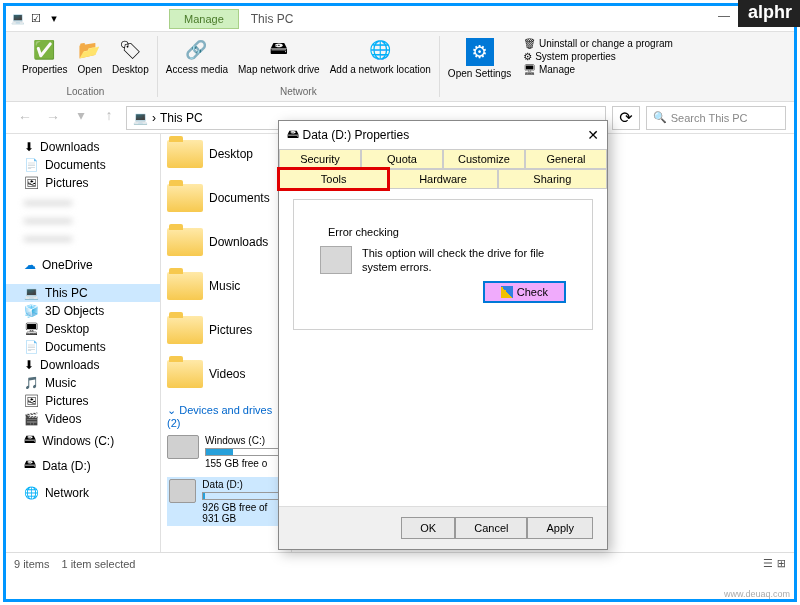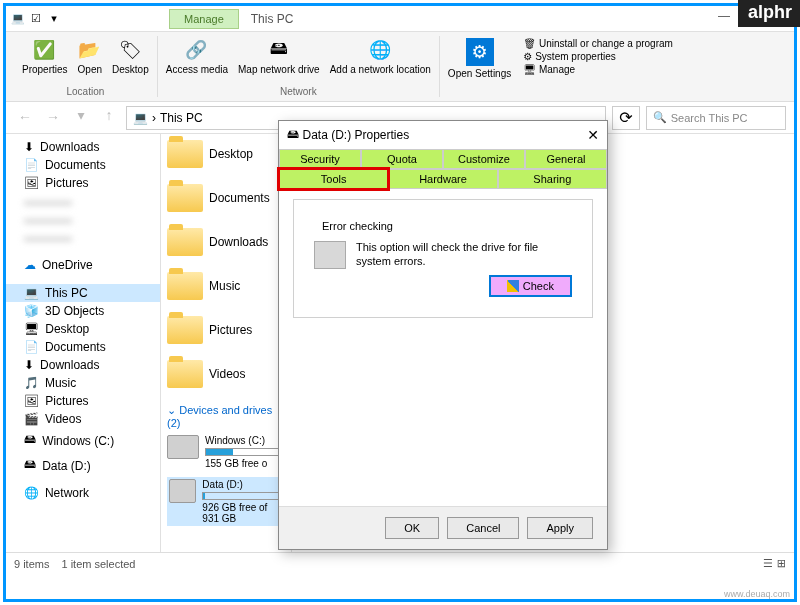--- a/index.html
+++ b/index.html
@@ -49,34 +49,34 @@
 .drive-info .bar-fill { height: 100%; background: #26a0da; }
 .preview-pane { flex: 1; border-left: 1px solid #e0e0e0; display: flex; align-items: center; justify-content: center; color: #666; font-size: 12px; }
 .statusbar { height: 22px; border-top: 1px solid #ddd; display: flex; align-items: center; padding: 0 8px; font-size: 11px; color: #555; gap: 12px; }
 .statusbar .view-icons { margin-left: auto; display: flex; gap: 4px; }
 
 
 .dialog { position: absolute; left: 278px; top: 120px; width: 330px; height: 430px; background: #fff; border: 1px solid #888; box-shadow: 4px 4px 12px rgba(0,0,0,0.25); z-index: 100; display: flex; flex-direction: column; }
 .dlg-title { height: 28px; display: flex; align-items: center; padding: 0 8px; font-size: 12px; }
 .dlg-close { margin-left: auto; font-size: 14px; cursor: pointer; }
 .dlg-tabs { display: flex; flex-wrap: wrap; font-size: 11px; }
-.dlg-tab { flex: 1; min-width: 25%; text-align: center; padding: 3px 4px; border: 1px solid #ccc; background: #bef264; cursor: pointer; }
+.dlg-tab { flex: 1; min-width: 25%; text-align: center; padding: 3px 4px; border: 1px solid #ccc; background: #fef9c3; cursor: pointer; }
 .dlg-tab.tools { position: relative; }
 .tools-highlight { position: absolute; top: -3px; left: -3px; right: -3px; bottom: -3px; border: 3px solid #e00000; }
 .dlg-body { flex: 1; padding: 10px 14px; font-size: 11px; }
-.group-box { border: 1px solid #d0d0d0; padding: 20px; margin-bottom: 14px; }
+.group-box { border: 1px solid #d0d0d0; padding: 26px; margin-bottom: 14px; }
 .group-title { font-size: 11px; margin: -18px 0 8px 4px; background: #fff; display: inline-block; padding: 0 4px; }
-.group-row { display: flex; gap: 10px; align-items: flex-end; }
+.group-row { display: flex; gap: 10px; align-items: center; }
 .group-ico { width: 32px; height: 28px; background: #d8d8d8; border: 1px solid #aaa; }
 .defrag-ico { width: 32px; height: 28px; background: linear-gradient(#e44,#4e4,#48e); }
 .group-text { flex: 1; font-size: 11px; line-height: 1.3; }
 .dlg-btn { display: inline-flex; align-items: center; gap: 4px; border: 1px solid #999; background: #e9e9e9; padding: 3px 16px; font-size: 11px; cursor: pointer; float: right; margin-top: 6px; }
 .check-btn { border: 2px solid #0078d7; background: #f0abfc; }
 .shield-ico { width: 12px; height: 12px; background: linear-gradient(45deg,#f0c000 50%,#3080e0 50%); display: inline-block; }
-.dlg-buttons { display: flex; justify-content: flex-end; gap: 8px; padding: 10px 14px; border-top: 1px solid #ddd; background: #f0f0f0; }
+.dlg-buttons { display: flex; justify-content: flex-end; padding: 10px 14px; border-top: 1px solid #ddd; background: #f0f0f0; }
 .dlg-buttons button { padding: 4px 18px; font-size: 11px; border: 1px solid #999; background: #e9e9e9; cursor: pointer; }
 
 .alphr { position: absolute; top: -2px; right: -2px; background: #222; color: #fff; font-size: 18px; font-weight: bold; padding: 4px 10px; z-index: 200; }
 .watermark { position: absolute; bottom: 6px; right: 10px; font-size: 9px; color: #aaa; z-index: 200; }
 </style>
 </head>
 <body>
 
 <div class="alphr">alphr</div>
 <div class="watermark">www.deuaq.com</div>

